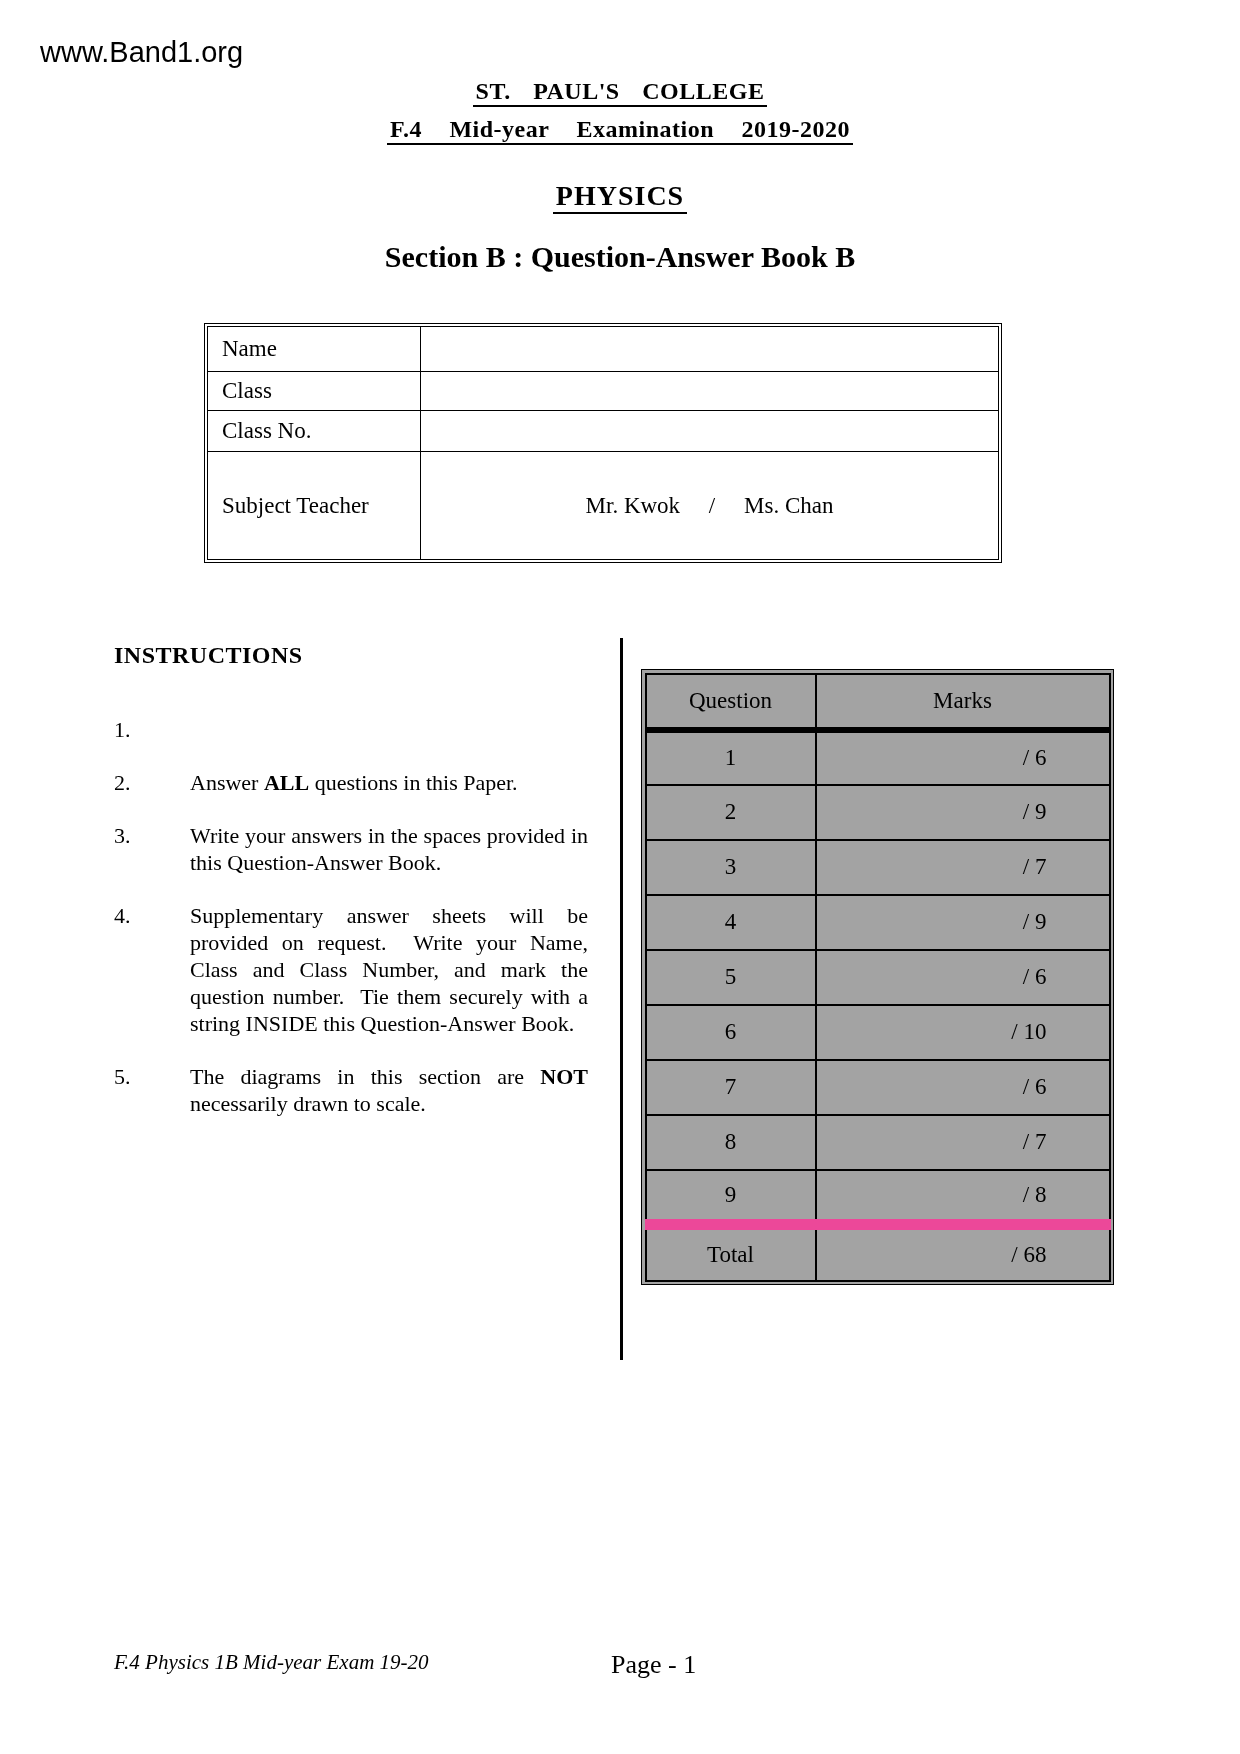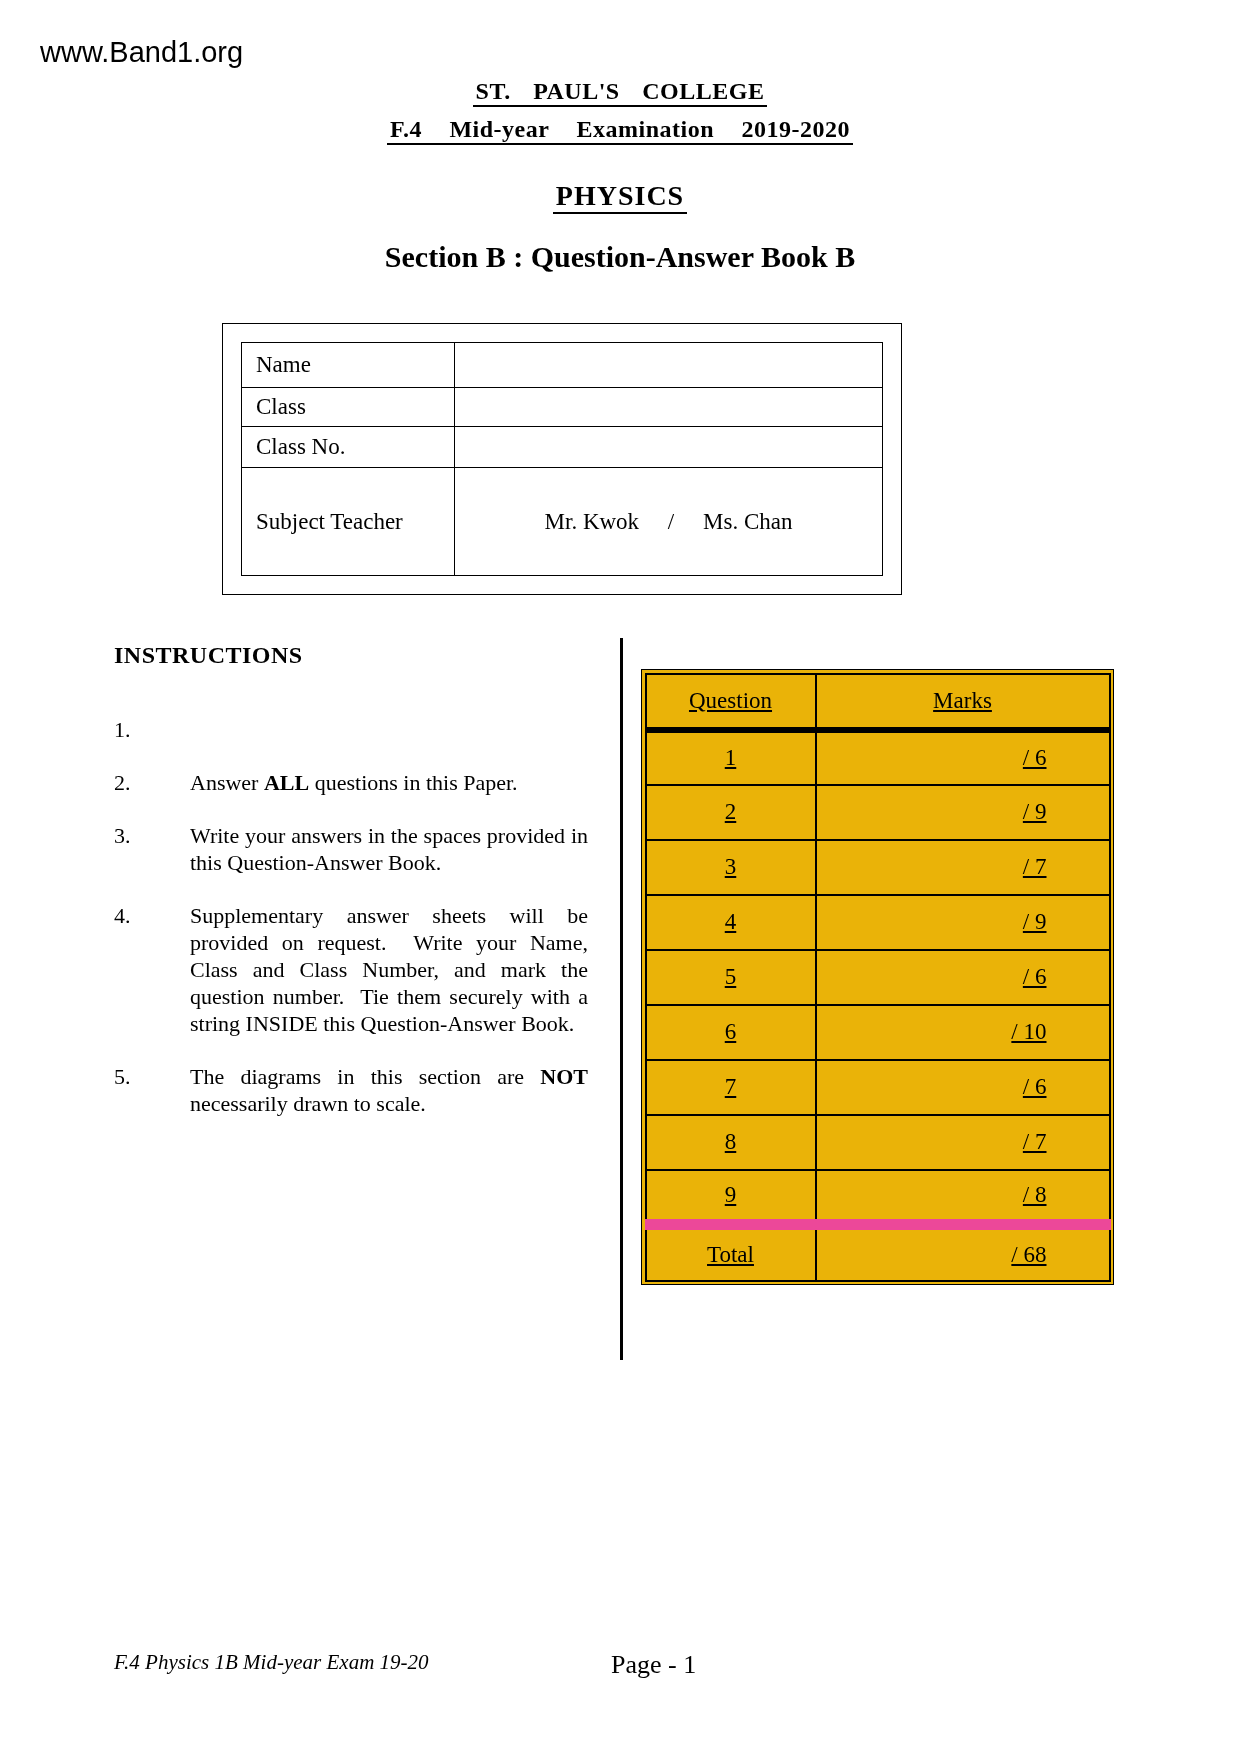--- a/index.html
+++ b/index.html
@@ -19,22 +19,22 @@
   .hdr-school  { top:78px;  font-size:24px; }
   .hdr-school .u { word-spacing:16px; letter-spacing:0.5px; }
   .hdr-exam    { top:116px; font-size:24px; }
   .hdr-exam .u { word-spacing:21px; letter-spacing:0.5px; }
   .hdr-subject { top:180px; font-size:28px; }
   .hdr-subject .u { letter-spacing:1px; }
   .hdr-section { top:240px; font-size:30px; }
 
   
   .info-wrap {
-    position:absolute; left:222px; top:323px; width:680px;
-    border:1.5px solid #000; padding:18px; background:#fff;
+    position:absolute; left:204px; top:323px; width:798px;
+    border:1.5px solid #000; padding:2px; background:#fff;
   }
   table.info { border-collapse:collapse; width:100%; table-layout:fixed; }
   table.info td { border:1.5px solid #000; font-size:23px; vertical-align:middle; }
   table.info td.lbl { width:213px; padding-left:14px; }
   table.info td.val { text-align:center; }
   tr.r-name  td { height:45px; }
   tr.r-class td { height:39px; }
   tr.r-cno   td { height:41px; }
   tr.r-teach td { height:108px; }
 
@@ -50,21 +50,21 @@
   .inst-item .b { font-weight:bold; }
 
   .vdivider {
     position:absolute; left:620px; top:638px; width:2.5px; height:722px;
     background:#000;
   }
 
   
   .marks-wrap {
     position:absolute; left:641px; top:669px; width:473px;
-    border:1.5px solid #000; padding:2.5px; background:#eab308;text-decoration:underline;
+    border:1.5px solid #000; padding:2.5px; background:#a3a3a3;
   }
   table.marks { border-collapse:collapse; width:100%; table-layout:fixed; }
   table.marks th, table.marks td {
     border:2px solid #000; font-size:23px; font-weight:normal; vertical-align:middle;
   }
   table.marks .qcol { width:170px; text-align:center; }
   table.marks th { height:56px; }
   table.marks th.qhead, table.marks th.mhead { border-bottom:6px solid #000; text-align:center; }
   table.marks td { height:55px; }
   table.marks td.mval { text-align:right; padding-right:62px; }

